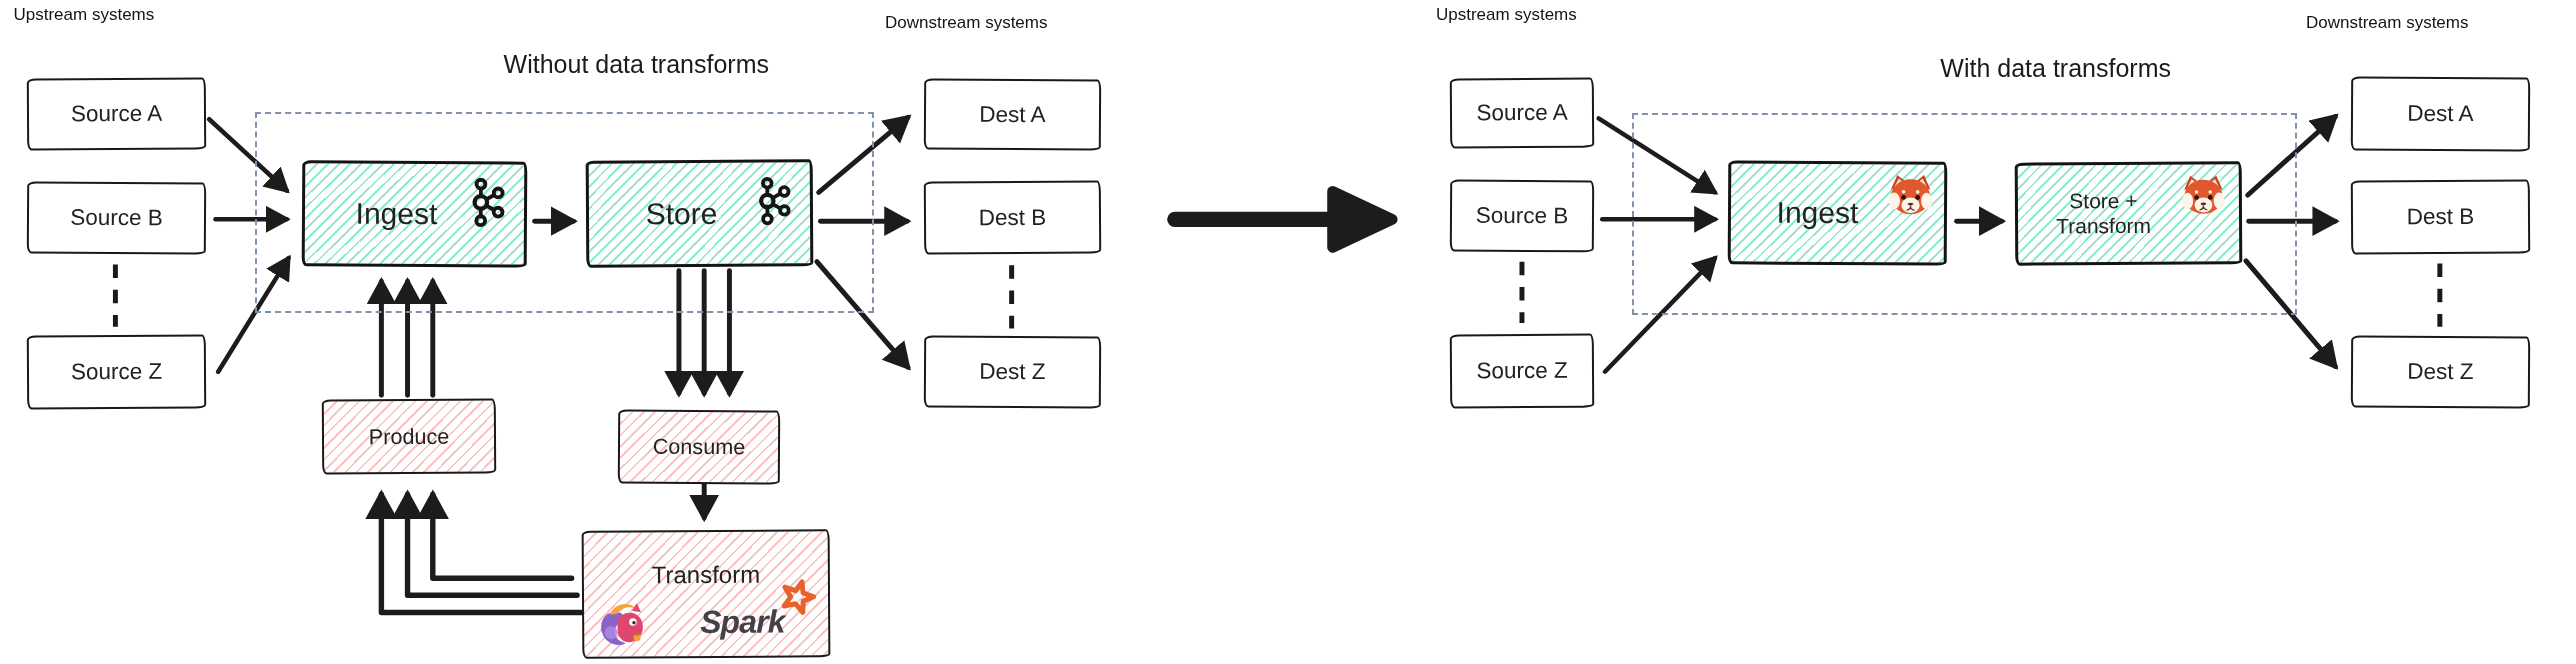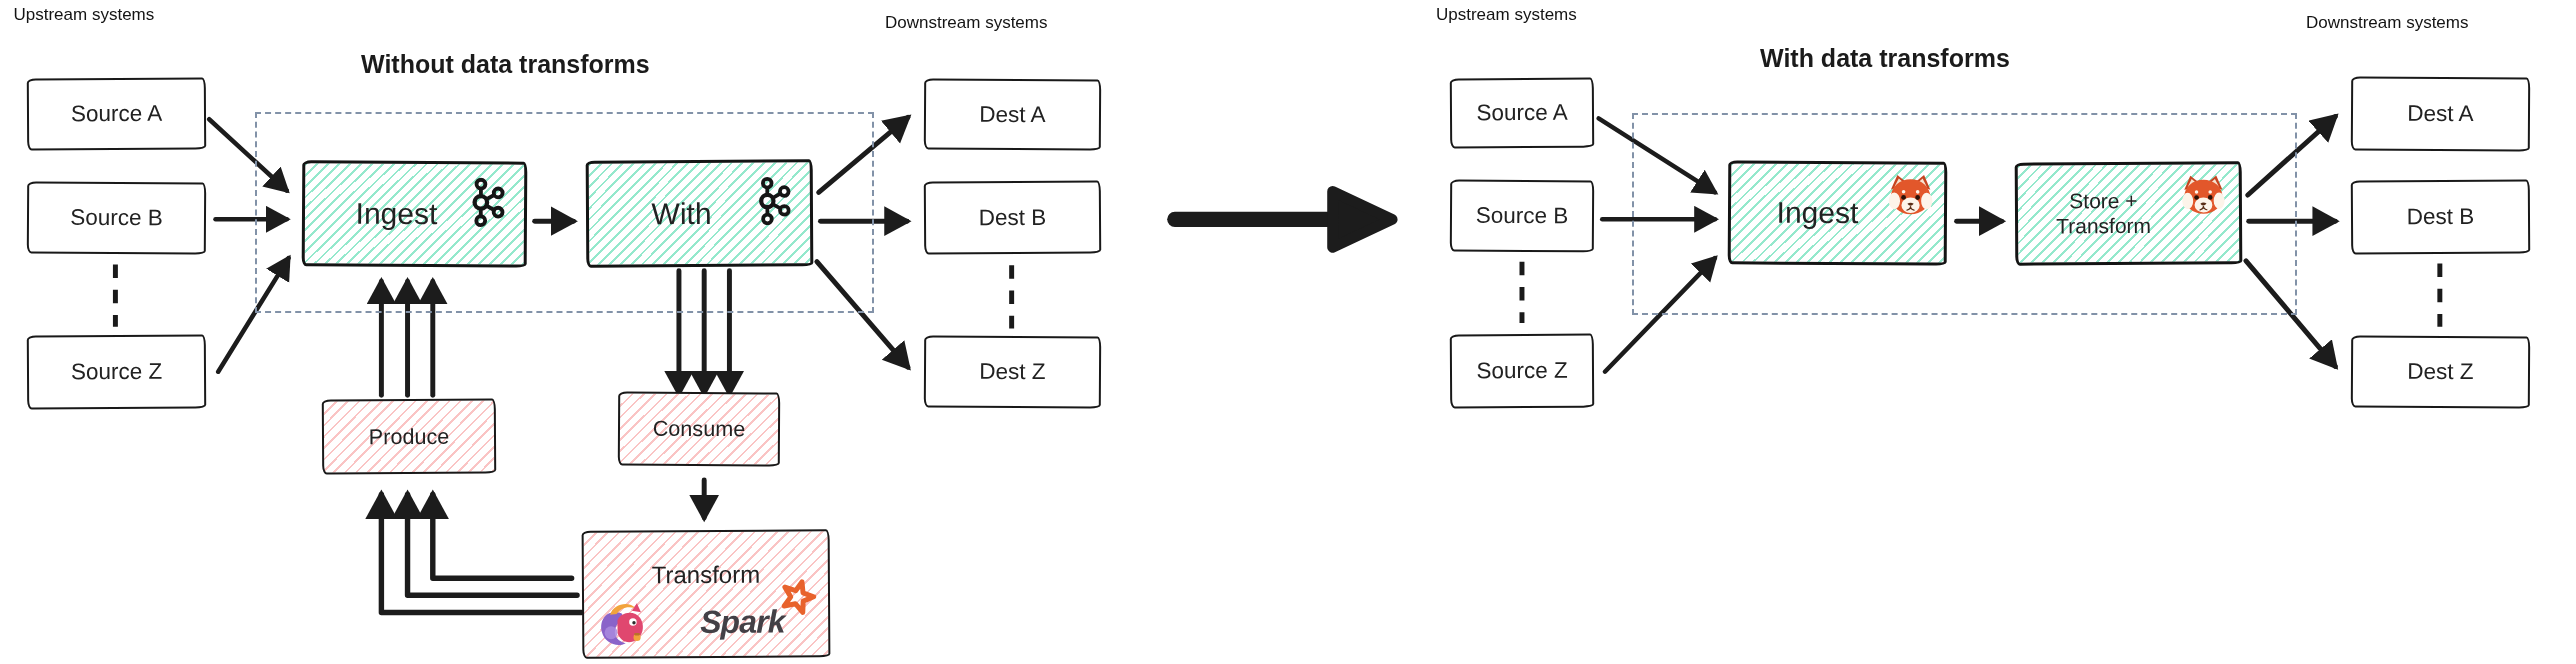--- a/index.html
+++ b/index.html
@@ -2,21 +2,21 @@
 <html style="font-size:14.4px"><head>
 <meta charset="utf-8">
 <style>
   html,body{margin:0;padding:0;background:#ffffff;}
   .canvas{
     position:relative;width:2576px;height:665px;background:#ffffff;
     font-family:"Liberation Sans",sans-serif;color:#1b1b1b;overflow:hidden;
   }
   .overlay{position:absolute;left:0;top:0;width:2576px;height:665px;}
   .lbl{position:absolute;font-size:17px;font-weight:500;color:#141414;white-space:nowrap;}
-  .title{position:absolute;font-size:25px;font-weight:700;color:#1b1b1b;text-align:left;white-space:nowrap;}
+  .title{position:absolute;font-size:25px;font-weight:400;color:#1b1b1b;text-align:right;white-space:nowrap;}
   .node{
     position:absolute;display:flex;align-items:center;justify-content:center;
     background:#ffffff;border:2.7px solid #191919;
     border-radius:9px 3.6px 10.8px 4.5px / 4.5px 10.8px 3.6px 9px;
     font-size:22.5px;color:#222;box-sizing:border-box;
   }
   .teal{
     background:
       repeating-linear-gradient(135deg, rgba(61,214,163,0.55) 0px, rgba(61,214,163,0.55) 2px, transparent 2px, transparent 7.7px),
       #ffffff;
@@ -119,21 +119,21 @@
       <path d="M2494,245 L2590,245" marker-end="url(#ah)"></path>
       <path d="M2491,289 L2590,406" marker-end="url(#ah)"></path>
     </g>
   </svg>
 
   <div class="lbl" style="left:13.5px;top:5.4px;">Upstream systems</div>
   <div class="title" style="left:361px;top:50px;width:408px;">Without data transforms</div>
   <div class="lbl" style="left:885px;top:12.6px;">Downstream systems</div>
 
   <div class="lbl" style="left:1436px;top:5.4px;">Upstream systems</div>
-  <div class="title" style="left:1760px;top:44px;width:411px;">With data transforms</div>
+  <div class="title" style="left:1760px;top:54px;width:411px;">With data transforms</div>
   <div class="lbl" style="left:2306px;top:12.6px;">Downstream systems</div>
 
   <div class="dashed-group" style="left:255px;top:112px;width:619px;height:201px;"></div>
 
   <div class="node r-tilt-a" style="left:27px;top:78px;width:179px;height:72px;">
     <span>Source A</span>
   </div>
   <div class="node r-tilt-b" style="left:27px;top:182px;width:179px;height:72px;">
     <span>Source B</span>
   </div>
@@ -152,40 +152,40 @@
         <circle cx="31" cy="36" r="4.6"></circle>
         <path d="M13,11.8 L13,19.3"></path>
         <path d="M13,32.8 L13,40.2"></path>
         <path d="M18.5,22.8 L26.8,18.2"></path>
         <path d="M18.5,29.2 L26.8,33.8"></path>
       </g>
     </svg>
   </div>
 
   <div class="node teal big-text r-tilt-a" style="left:586px;top:160px;width:227px;height:107px;">
-    <span style="margin-right:36px;">With</span>
+    <span style="margin-right:36px;">Store</span>
     <svg class="icon-abs" style="right:16px;top:14.4px;" width="40" height="49" viewBox="0 0 40 52">
       <g stroke="#151515" fill="none" stroke-width="4">
         <circle cx="13" cy="26" r="6.5" stroke-width="4.5"></circle>
         <circle cx="13" cy="7" r="4.6"></circle>
         <circle cx="13" cy="45" r="4.6"></circle>
         <circle cx="31" cy="16" r="4.6"></circle>
         <circle cx="31" cy="36" r="4.6"></circle>
         <path d="M13,11.8 L13,19.3"></path>
         <path d="M13,32.8 L13,40.2"></path>
         <path d="M18.5,22.8 L26.8,18.2"></path>
         <path d="M18.5,29.2 L26.8,33.8"></path>
       </g>
     </svg>
   </div>
 
   <div class="node pink mid-text r-tilt-a" style="left:322px;top:399px;width:174px;height:75px;">
     <span>Produce</span>
   </div>
-  <div class="node pink mid-text r-tilt-b" style="left:618px;top:392px;width:162px;height:74px;">
+  <div class="node pink mid-text r-tilt-b" style="left:618px;top:410px;width:162px;height:74px;">
     <span>Consume</span>
   </div>
 
   <div class="node pink r-tilt-a" style="left:582px;top:530px;width:248px;height:128px;font-size:24px;align-items:flex-start;justify-content:center;">
     <span style="margin-top:29px;">Transform</span>
 
     <svg class="icon-abs" style="left:12.6px;bottom:7.2px;" width="52" height="50" viewBox="0 0 64 60">
       <path d="M30,16 C10,10 2,26 6,40 C9,52 24,59 35,53 C26,51 20,44 22,36 C24,27 31,25 36,28 Z" fill="#8a63c9"></path>
       <circle cx="17" cy="40" r="8" fill="#a98ade" opacity="0.85"></circle>
       <path d="M16,18 C20,4 40,1 47,10 C38,7 29,9 24,17 Z" fill="#f2a33c"></path>

